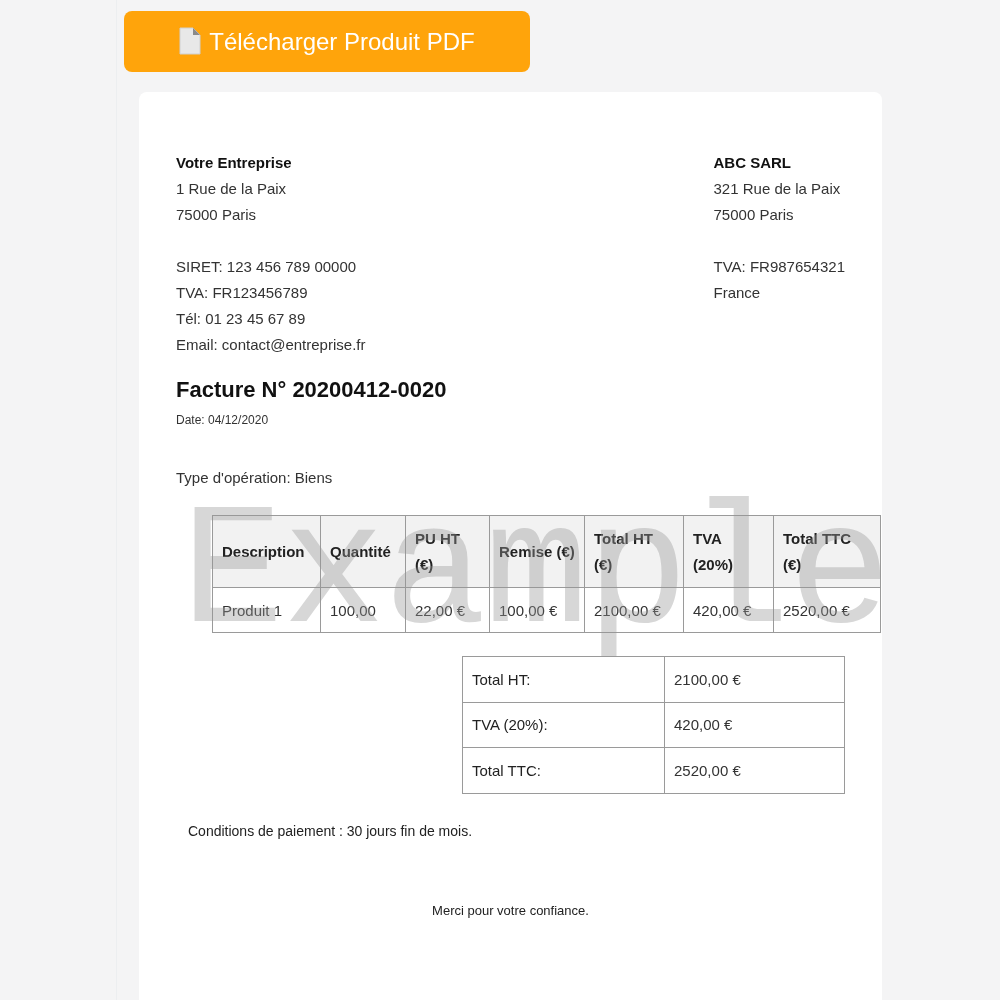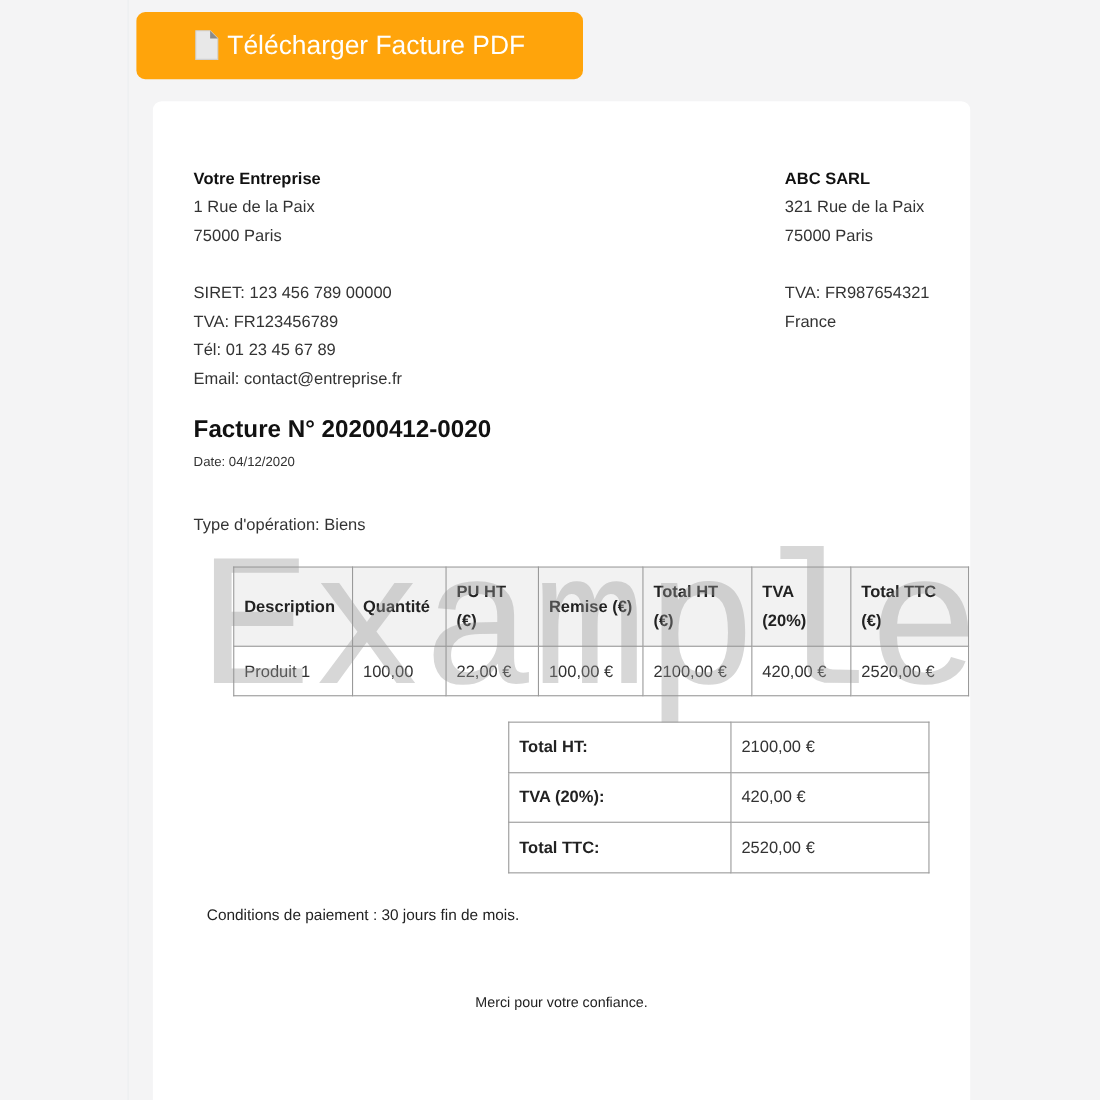--- a/index.html
+++ b/index.html
@@ -47,21 +47,21 @@
     .items-table th {
       background: #f2f2f2; font-weight: bold; color: #222; height: 72px; line-height: 26px;
     }
     .items-table td { height: 45px; }
     .totals-table {
       position: absolute; left: 323px; top: 564px; width: 383px;
     }
     .totals-table td {
       border: 1px solid #9a9a9a; padding: 0 9px; height: 45.5px;
     }
-    .totals-table td.lbl { font-weight: bold; color: #222; width: 202px; }
+    .totals-table td.lbl { font-weight: normal; color: #222; width: 202px; }
     .watermark {
       position: absolute; left: 42px; top: 398px;
       font-size: 172px; font-family: Liberation Mono, monospace;
       color: rgba(150,150,150,0.38); pointer-events: none; letter-spacing: -2px;
       line-height: 1; white-space: nowrap;
     }
     .conditions {
       position: absolute; left: 37px; top: 727px; font-size: 14px; line-height: 25px; color: #222; margin-left: 12px;
     }
     .thanks {
@@ -73,21 +73,21 @@
 
 <div class="page-frame"></div>
 
 <button class="download-btn">
   <span class="doc-icon">
     <svg width="22" height="28" viewBox="0 0 22 28">
       <path d="M1 1 H14 L21 8 V27 H1 Z" fill="#e8e8e8" stroke="#d0d0d0" stroke-width="1"></path>
       <path d="M14 1 V8 H21 Z" fill="#8a8a8a"></path>
     </svg>
   </span>
-  <span>Télécharger Facture PDF</span>
+  <span>Télécharger Produit PDF</span>
 </button>
 
 <div class="invoice-card">
 
   <div class="seller">
     <div class="bold">Votre Entreprise</div>
     <div>1 Rue de la Paix</div>
     <div>75000 Paris</div>
     <div class="gap"></div>
     <div>SIRET: 123 456 789 00000</div>

